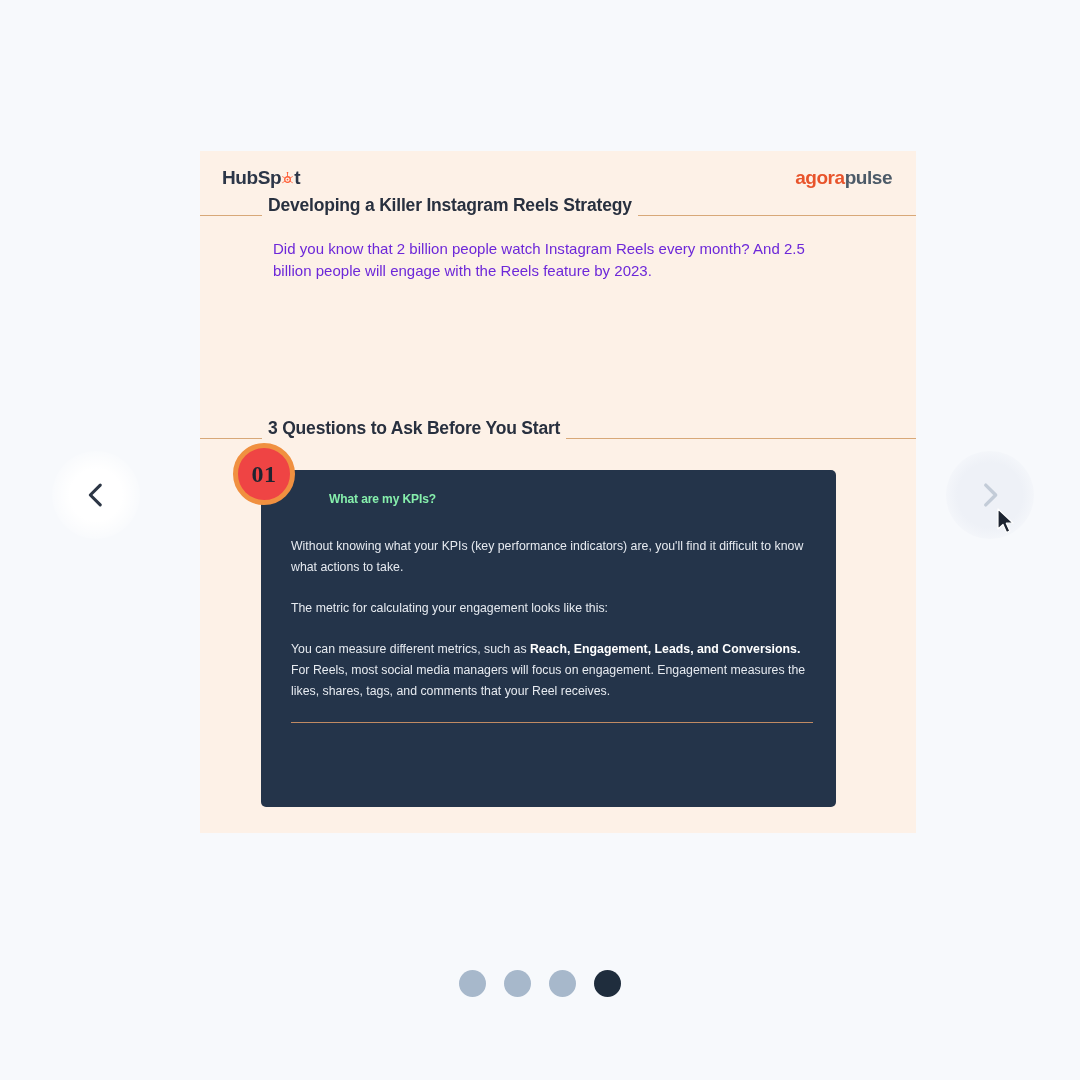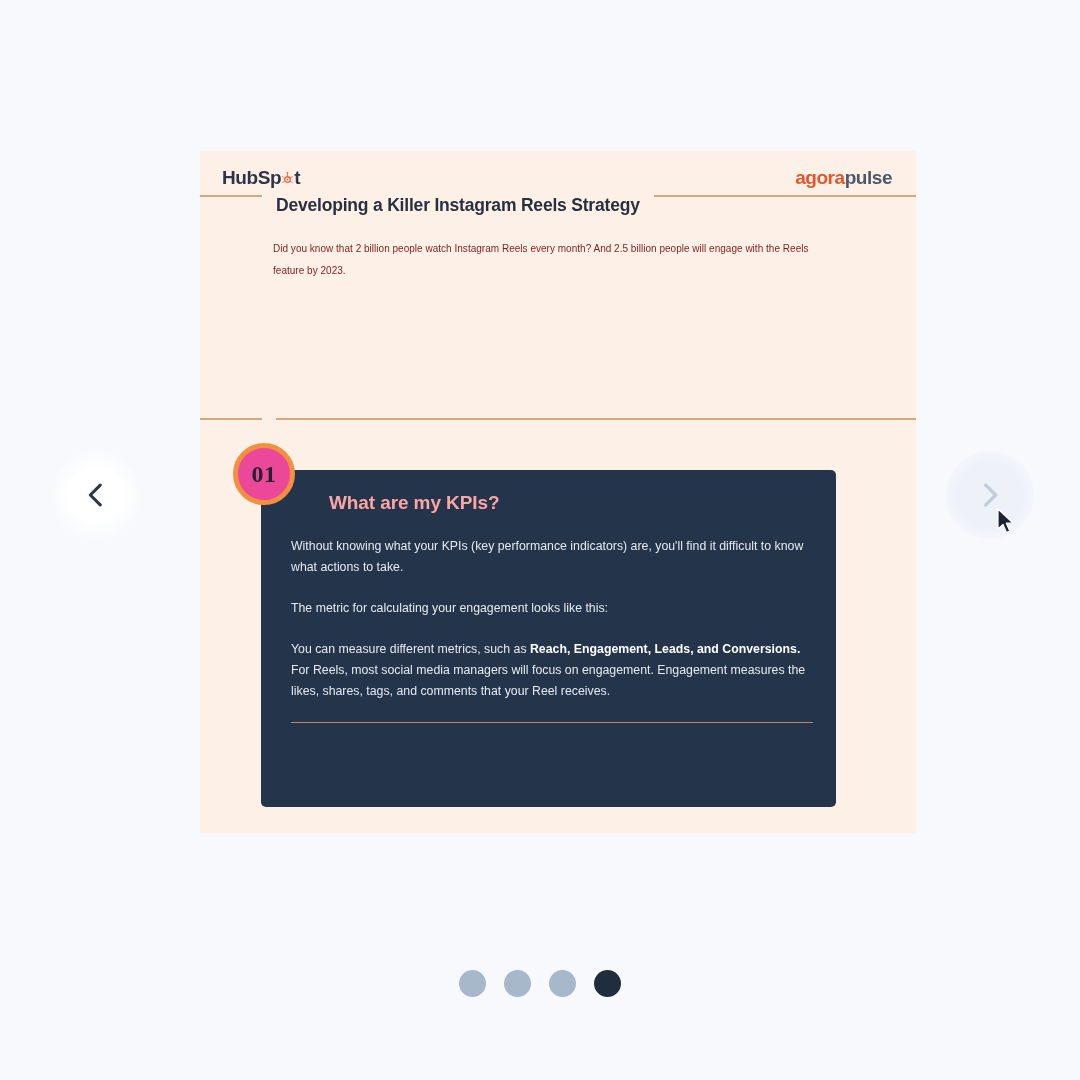--- a/index.html
+++ b/index.html
@@ -71,22 +71,22 @@
     font-weight: bold;
     letter-spacing: -0.45px;
   }
   .agorapulse-logo .ap-agora { color: #e8542c; }
   .agorapulse-logo .ap-pulse { color: #4c5a68; }
 
   
   .titled-rule {
     position: absolute;
     display: flex;
-    align-items: flex-start;
-    gap: 14px;
+    align-items: flex-end;
+    gap: 6px;
     left: 0;
     width: 100%;
     padding: 0 0 0 0;
   }
   .titled-rule .rule {
     height: 1.5px;
     background: #d8a878;
     flex: 0 0 auto;
   }
   .titled-rule .rule.left  { width: 62px; }
@@ -103,23 +103,23 @@
   #section-title-row { top: 267px; }
 
   
   .intro-body {
     position: absolute;
     left: 73px;
     top: 87px;
     width: 556px;
   }
   .intro-body p {
-    font-size: 10px;
+    font-size: 15px;
     line-height: 21.5px;
-    color: #7f1d1d;
+    color: #6d28d9;
     margin-bottom: 20px;
     letter-spacing: 0.02px;
   }
   .intro-body p:last-child { margin-bottom: 0; }
 
   
   #question-card {
     position: absolute;
     left: 61px;
     top: 319px;
@@ -129,39 +129,39 @@
     border-radius: 5px;
   }
 
   .q-badge {
     position: absolute;
     left: -28px;
     top: -27px;
     width: 62px;
     height: 62px;
     border-radius: 50%;
-    background: #ec4899;
+    background: #ef4444;
     border: 5px solid #f09040;
     display: flex;
     align-items: center;
     justify-content: center;
     font-family: "Liberation Serif", serif;
     font-weight: bold;
     font-size: 24px;
     color: #1f2430;
     letter-spacing: 0.5px;
   }
 
   .q-heading {
     position: absolute;
     left: 68px;
     top: 22px;
-    font-size: 19px;
-    font-weight: bold;
-    color: #fca5a5;
+    font-size: 12px;
+    font-weight: bold;
+    color: #86efac;
     letter-spacing: -0.1px;
   }
 
   .q-body {
     position: absolute;
     left: 30px;
     top: 66px;
     width: 522px;
   }
   .q-body p {
@@ -278,20 +278,21 @@
       <span class="rule-title">Developing a Killer Instagram Reels Strategy</span>
       <span class="rule right"></span>
     </div>
 
     <div class="intro-body">
       <p>Did you know that 2 billion people watch Instagram Reels every month? And 2.5 billion people will engage with the Reels feature by 2023.</p>
     </div>
 
     <div class="titled-rule" id="section-title-row">
       <span class="rule left"></span>
+      <span class="rule-title">3 Questions to Ask Before You Start</span>
       <span class="rule right"></span>
     </div>
 
     <div id="question-card">
       <div class="q-badge">01</div>
       <div class="q-heading">What are my KPIs?</div>
       <div class="q-body">
         <p>Without knowing what your KPIs (key performance indicators) are, you'll find it difficult to know what actions to take.</p>
         <p>The metric for calculating your engagement looks like this:</p>
         <p><span>You can measure different metrics, such as </span><b>Reach, Engagement, Leads, and Conversions.</b><span> For Reels, most social media managers will focus on engagement.  Engagement measures the likes, shares, tags, and comments that your Reel receives.</span></p>

